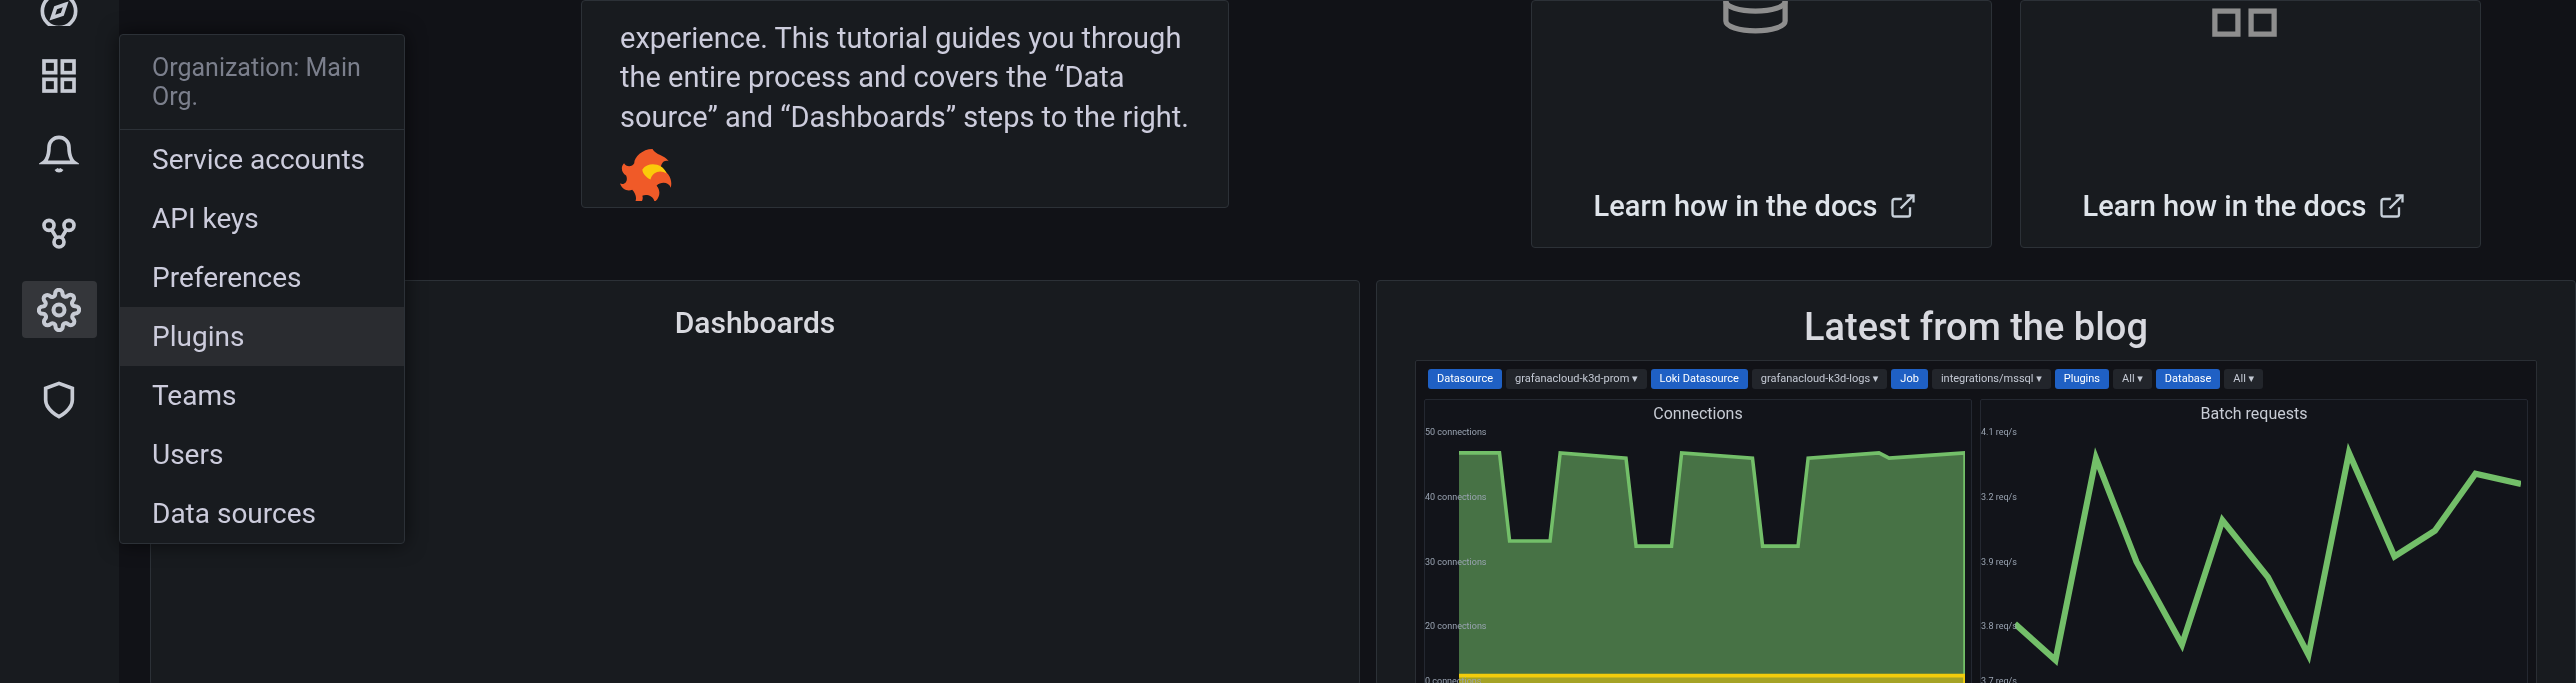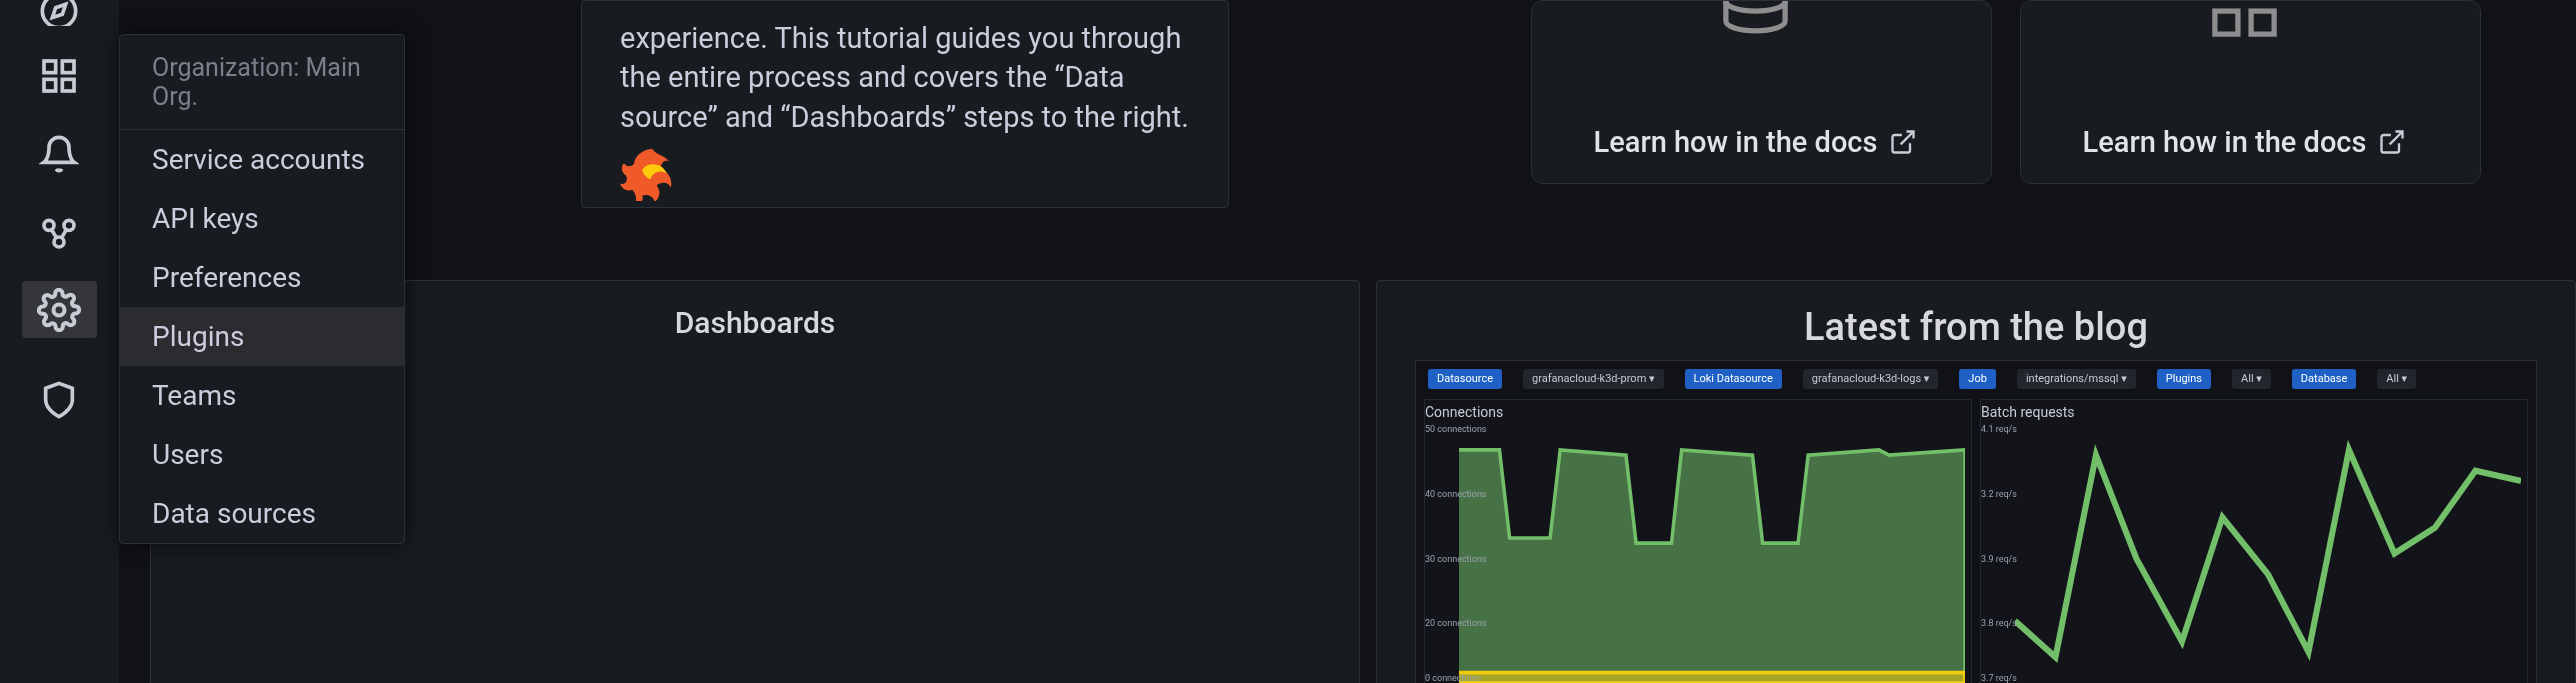--- a/index.html
+++ b/index.html
@@ -80,22 +80,22 @@
     .tutorial-card p{
       color:#ccccdc;font-size:29px;line-height:1.36;
     }
     .grafana-logo{
       position:absolute;left:38px;bottom:6px;width:65px;height:59px;
       overflow:hidden;
     }
 
     
     .learn-card{
-      position:absolute;top:0;height:184px;width:461px;
-      background:#181b1f;border:1px solid #2c3137;border-radius:12px;
+      position:absolute;top:0;height:248px;width:461px;
+      background:#181b1f;border:1px solid #2c3137;border-radius:4px;
       display:flex;flex-direction:column;align-items:center;justify-content:flex-end;
       overflow:hidden;padding:0 52px 24px 40px;
     }
     .learn-card .big-icon{margin:-44px 0 auto 0;color:#8e8e8e}
     .learn-link{
       display:flex;align-items:center;gap:12px;color:#669df6;color:#c7d0d9;
       font-size:29px;font-weight:500;color:#e9edf2;
       color:#cfd6df;text-align:center;
     }
     .learn-link svg{stroke:#c7d0d9}
@@ -125,29 +125,29 @@
     .blog-panel h2{font-size:38px;font-weight:500;color:#d8d9df;text-align:center}
     .blog-img{
       position:absolute;top:79px;left:38px;right:38px;bottom:0;
       background:#111217;border:1px solid #2a2e34;border-radius:2px;
       overflow:hidden;
     }
 
     
     .faux{display:flex;flex-direction:column;height:100%}
     .faux-filter{
-      display:flex;gap:21px;align-items:center;padding:8px 12px 10px 12px;
+      display:flex;gap:4px;align-items:center;padding:8px 12px 10px 12px;
       font-size:11px;color:#9aa4b2;
     }
     .chip{padding:3px 9px;border-radius:3px;font-size:11px;line-height:14px}
     .chip.blue{background:#1f60c4;color:#fff}
     .chip.gray{background:#22252b;color:#c4c9d4}
     .faux-row{flex:1;display:flex;gap:8px;padding:0 8px}
     .faux-chart{flex:1;background:#12141a;border:1px solid #242831;border-radius:2px;display:flex;flex-direction:column}
-    .faux-chart-title{font-size:14px;color:#c7cbd4;text-align:left;padding:4px 0}
+    .faux-chart-title{font-size:16px;color:#c7cbd4;text-align:center;padding:4px 0}
     .faux-chart-body{flex:1;position:relative;margin:0 6px 4px 34px}
     .ylabel{position:absolute;left:-34px;font-size:9px;color:#9aa4b2;white-space:nowrap}
     .ylabel.y1{top:0}.ylabel.y2{top:25%}.ylabel.y3{top:50%}.ylabel.y4{top:75%}.ylabel.y5{bottom:0}
   </style>
 </head>
 <body>
 
 <div class="nav-rail">
   <div class="nav-rail-spacer"></div>
   <div class="nav-icon cut" style="margin-top:-57px">

